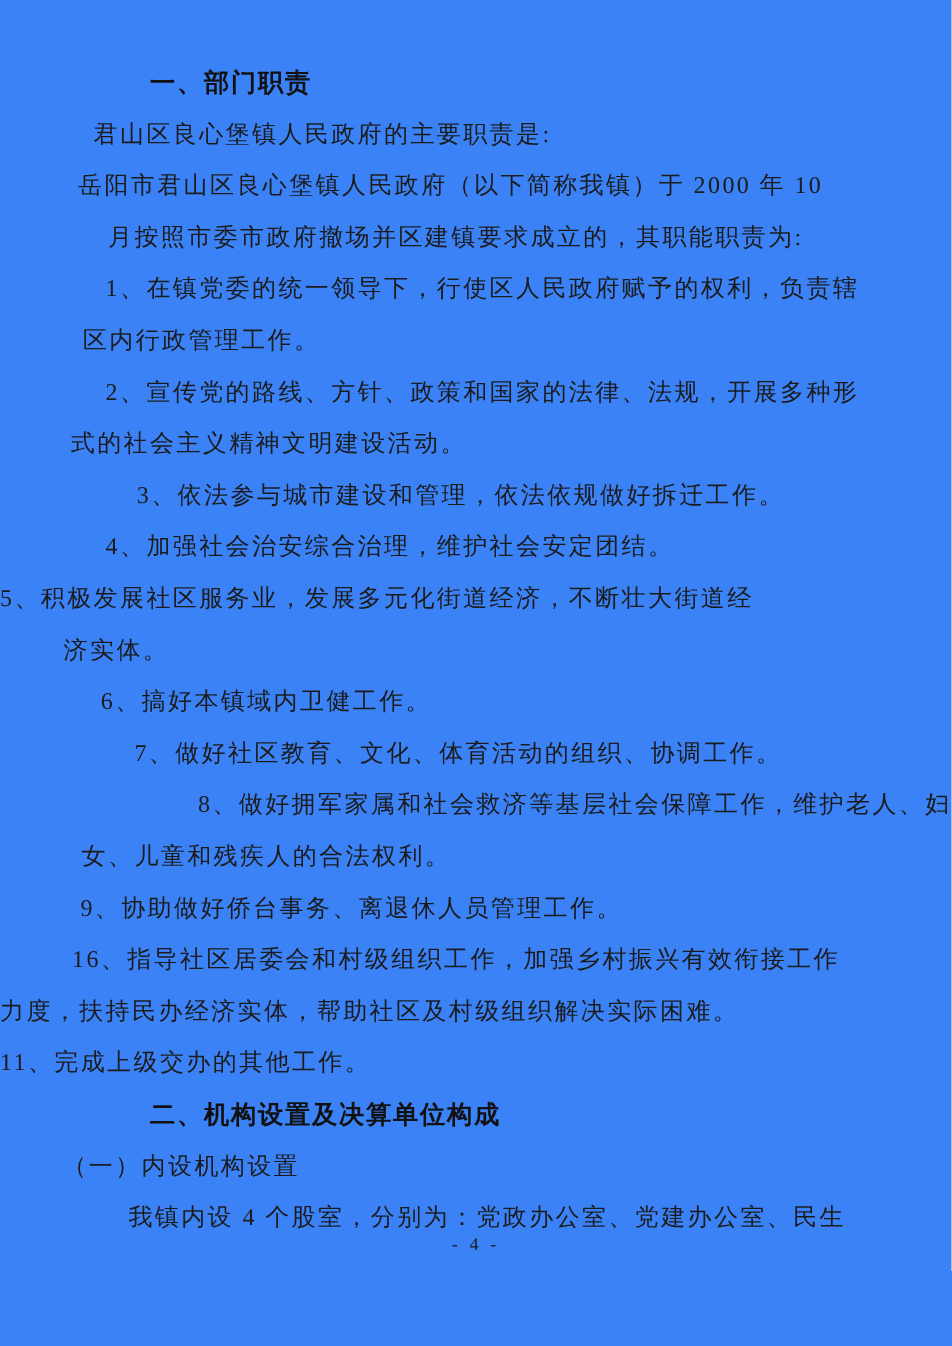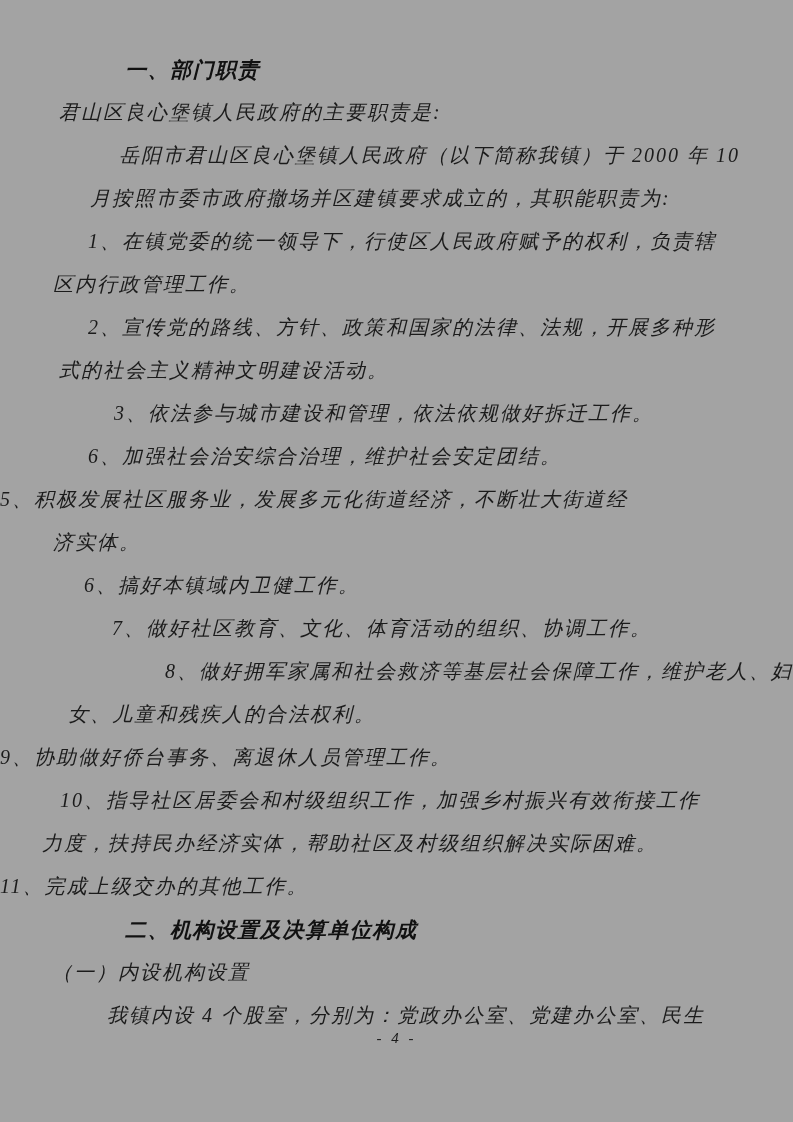--- a/index.html
+++ b/index.html
@@ -4,25 +4,24 @@
 <style>
   html, body {
     margin: 0;
     padding: 0;
     background: #ffffff;
   }
   .page {
     position: relative;
     width: 793px;
     height: 1122px;
-    background: #a3a3a3;
+    background: #3b82f6;
     overflow: hidden;
     font-family: "Liberation Serif", "DejaVu Serif", serif;
     color: #1b1b1b;
-    font-style: italic;
   }
   .doc-body {
     position: absolute;
     top: 48px;
     left: 0;
     width: 793px;
   }
   .doc-line {
     height: 43px;
     line-height: 43px;
@@ -47,37 +46,37 @@
     letter-spacing: 3px;
     color: #1b1b1b;
   }
 </style>
 </head>
 <body>
 
 <main class="page">
   <div class="doc-body" id="doc-body">
       <div class="doc-line heading" style="padding-left: 125px;">一、部门职责</div>
-      <div class="doc-line" style="padding-left: 59px;">君山区良心堡镇人民政府的主要职责是:</div>
-      <div class="doc-line" style="padding-left: 119px;">岳阳市君山区良心堡镇人民政府（以下简称我镇）于 2000 年 10</div>
+      <div class="doc-line" style="padding-left: 78px;">君山区良心堡镇人民政府的主要职责是:</div>
+      <div class="doc-line" style="padding-left: 65px;">岳阳市君山区良心堡镇人民政府（以下简称我镇）于 2000 年 10</div>
       <div class="doc-line" style="padding-left: 90px;">月按照市委市政府撤场并区建镇要求成立的，其职能职责为:</div>
       <div class="doc-line" style="padding-left: 88px;">1、在镇党委的统一领导下，行使区人民政府赋予的权利，负责辖</div>
-      <div class="doc-line" style="padding-left: 53px;">区内行政管理工作。</div>
+      <div class="doc-line" style="padding-left: 69px;">区内行政管理工作。</div>
       <div class="doc-line" style="padding-left: 88px;">2、宣传党的路线、方针、政策和国家的法律、法规，开展多种形</div>
       <div class="doc-line" style="padding-left: 59px;">式的社会主义精神文明建设活动。</div>
       <div class="doc-line" style="padding-left: 114px;">3、依法参与城市建设和管理，依法依规做好拆迁工作。</div>
-      <div class="doc-line" style="padding-left: 88px;">6、加强社会治安综合治理，维护社会安定团结。</div>
+      <div class="doc-line" style="padding-left: 88px;">4、加强社会治安综合治理，维护社会安定团结。</div>
       <div class="doc-line" style="">5、积极发展社区服务业，发展多元化街道经济，不断壮大街道经</div>
       <div class="doc-line" style="padding-left: 53px;">济实体。</div>
       <div class="doc-line" style="padding-left: 84px;">6、搞好本镇域内卫健工作。</div>
       <div class="doc-line" style="padding-left: 112px;">7、做好社区教育、文化、体育活动的组织、协调工作。</div>
       <div class="doc-line" style="padding-left: 67px; text-align: right;">8、做好拥军家属和社会救济等基层社会保障工作，维护老人、妇</div>
       <div class="doc-line" style="padding-left: 68px;">女、儿童和残疾人的合法权利。</div>
-      <div class="doc-line" style="">9、协助做好侨台事务、离退休人员管理工作。</div>
-      <div class="doc-line" style="padding-left: 60px;">10、指导社区居委会和村级组织工作，加强乡村振兴有效衔接工作</div>
-      <div class="doc-line" style="padding-left: 42px;">力度，扶持民办经济实体，帮助社区及村级组织解决实际困难。</div>
+      <div class="doc-line" style="padding-left: 67px;">9、协助做好侨台事务、离退休人员管理工作。</div>
+      <div class="doc-line" style="padding-left: 60px;">16、指导社区居委会和村级组织工作，加强乡村振兴有效衔接工作</div>
+      <div class="doc-line" style="">力度，扶持民办经济实体，帮助社区及村级组织解决实际困难。</div>
       <div class="doc-line" style="">11、完成上级交办的其他工作。</div>
       <div class="doc-line heading" style="padding-left: 125px;">二、机构设置及决算单位构成</div>
       <div class="doc-line" style="padding-left: 52px;">（一）内设机构设置</div>
       <div class="doc-line" style="padding-left: 107px;">我镇内设 4 个股室，分别为：党政办公室、党建办公室、民生</div>
     </div>
   <div class="page-number">- 4 -</div>
 </main>
 
 </body></html>

